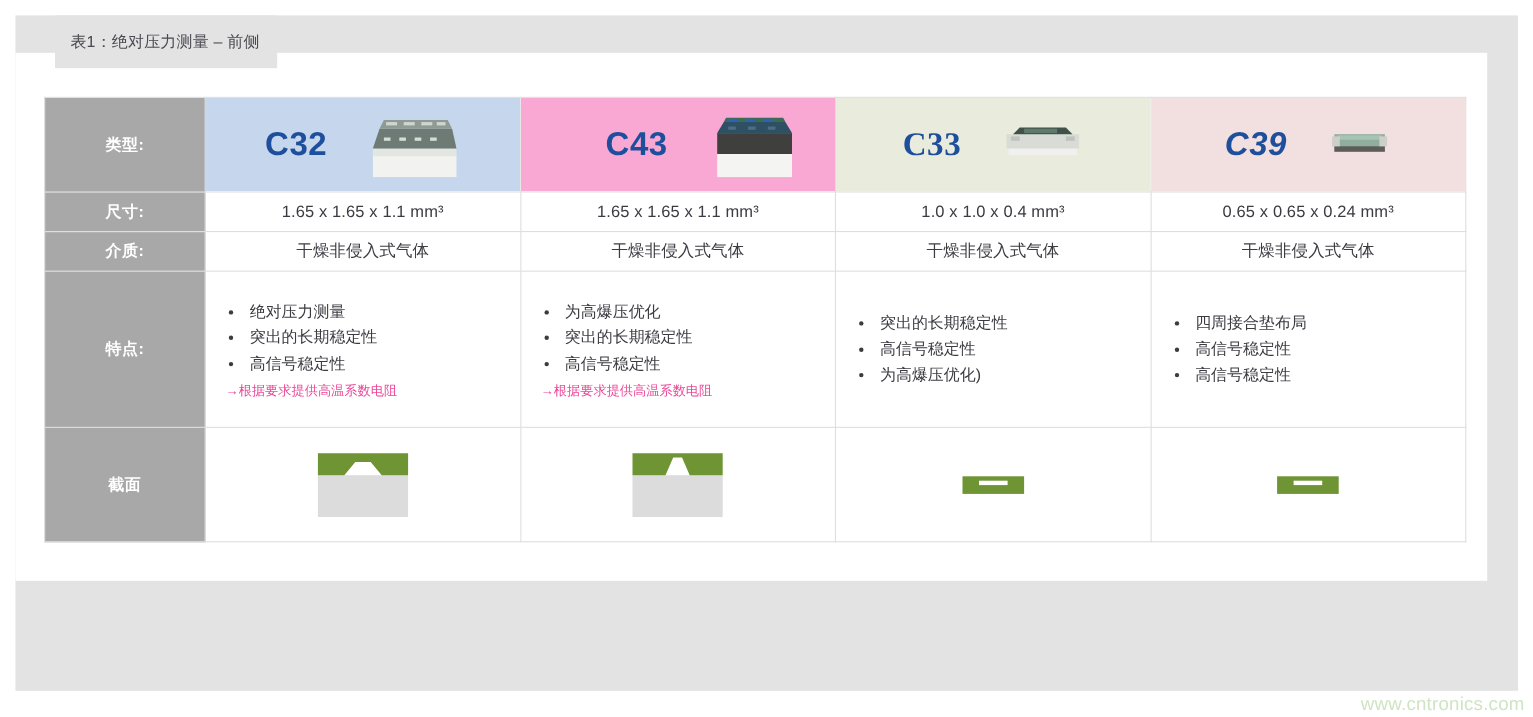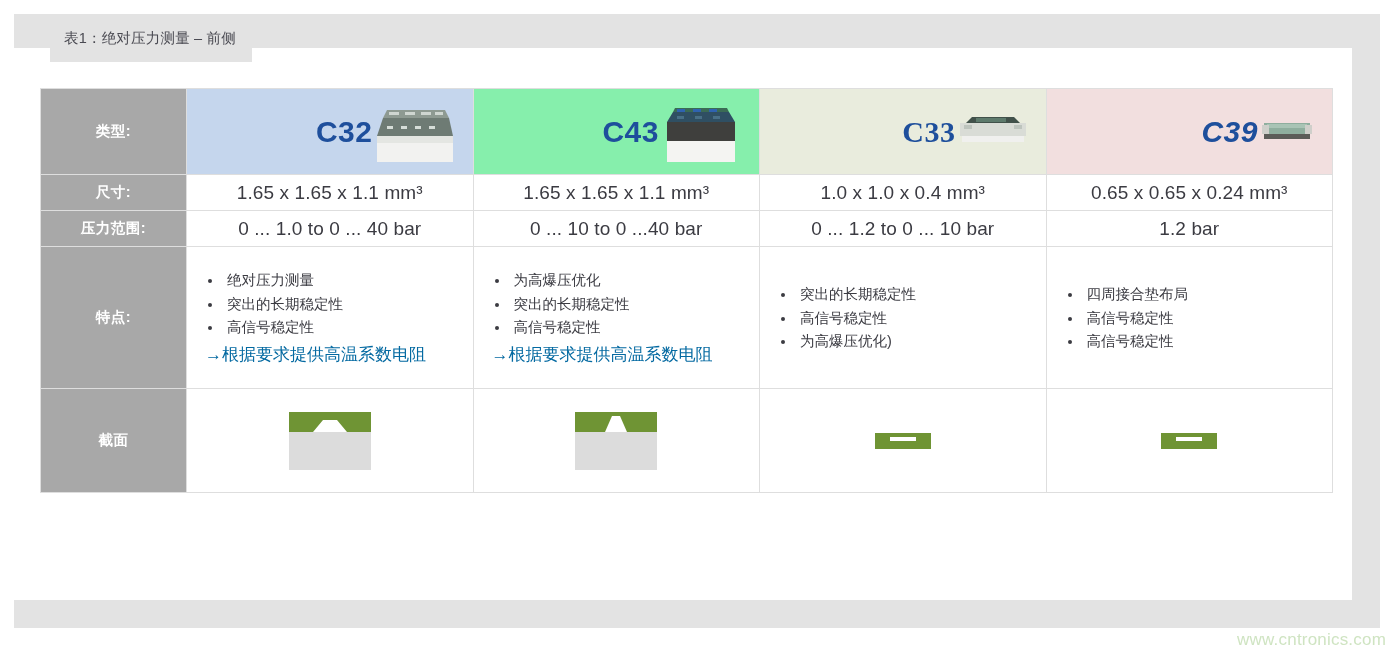--- a/index.html
+++ b/index.html
@@ -43,21 +43,21 @@
     z-index: 3;
     margin-left: 36px;
   }
 
   
   #card {
     position: absolute;
     left: 14px;
     top: 48px;
     width: 1338px;
-    height: 552px;
+    height: 480px;
     background: #ffffff;
     box-sizing: border-box;
     z-index: 2;
   }
 
   
   table.spec {
     position: absolute;
     left: 26px;
     top: 40px;
@@ -87,44 +87,45 @@
 
   
   tr.head td { height: 86px; padding: 0; }
   td.prod {
     position: relative;
     padding: 0;
   }
   td.prod .phead {
     display: flex;
     align-items: center;
-    justify-content: flex-end;
+    justify-content: center;
     height: 100%;
     padding: 0 16px;
     box-sizing: border-box;
+    gap: 37px;
   }
   .pname {
     font-size: 30px;
     font-weight: bold;
     color: #1e4f9c;
     letter-spacing: .5px;
     line-height: 1;
   }
   .pphoto { flex: 0 0 auto; }
 
   td.prod.c32 { background: #c5d6ed; }
-  td.prod.c43 { background: #86efac; padding-left: 46px; }
+  td.prod.c43 { background: #f9a8d4; padding-left: 46px; }
   td.prod.c33 { background: #e9ecdd; font-family: Liberation Serif, serif; }
   td.prod.c39 { background: #f2dfdf; font-style: italic; }
 
   
   td.val {
     height: 36px;
     text-align: center;
-    font-size: 19px;
+    font-size: 15px;
     color: #3b3b42;
     background: #ffffff;
     letter-spacing: .1px;
     margin-left: 44px;
   }
 
   
   td.feat {
     background: #ffffff;
     padding: 12px 0 10px 18px;
@@ -137,22 +138,22 @@
     list-style: disc;
   }
   td.feat li {
     font-size: 14.5px;
     color: #3b3b42;
     line-height: 1.62;
     padding-left: 4px;
   }
   td.feat .note {
     margin-top: 3px;
-    font-size: 17px;
-    color: #0369a1;
+    font-size: 12px;
+    color: #ec4899;
     line-height: 1.5;
   }
 
   
   td.xsec {
     background: #ffffff;
     height: 104px;
     text-align: center;
     vertical-align: middle;
     padding: 0;
@@ -269,28 +270,28 @@
       </tr>
 
       <tr>
         <td class="rowlabel">尺寸:</td>
         <td class="val">1.65 x 1.65 x 1.1 mm³</td>
         <td class="val">1.65 x 1.65 x 1.1 mm³</td>
         <td class="val">1.0 x 1.0 x 0.4 mm³</td>
         <td class="val">0.65 x 0.65 x 0.24 mm³</td>
       </tr>
 
-
       <tr>
-        <td class="rowlabel">压力范围:</td>
-        <td class="val">0 ... 1.0 to 0 ... 40 bar</td>
-        <td class="val">0 ... 10 to 0 ...40 bar</td>
-        <td class="val">0 ... 1.2 to 0 ... 10 bar</td>
-        <td class="val">1.2 bar</td>
-      </tr>
+        <td class="rowlabel">介质:</td>
+        <td class="val">干燥非侵入式气体</td>
+        <td class="val">干燥非侵入式气体</td>
+        <td class="val">干燥非侵入式气体</td>
+        <td class="val">干燥非侵入式气体</td>
+      </tr>
+
 
 
       <tr>
         <td class="rowlabel">特点:</td>
 
         <td class="feat">
           <ul>
             <li>绝对压力测量</li>
             <li>突出的长期稳定性</li>
             <li>高信号稳定性</li>

